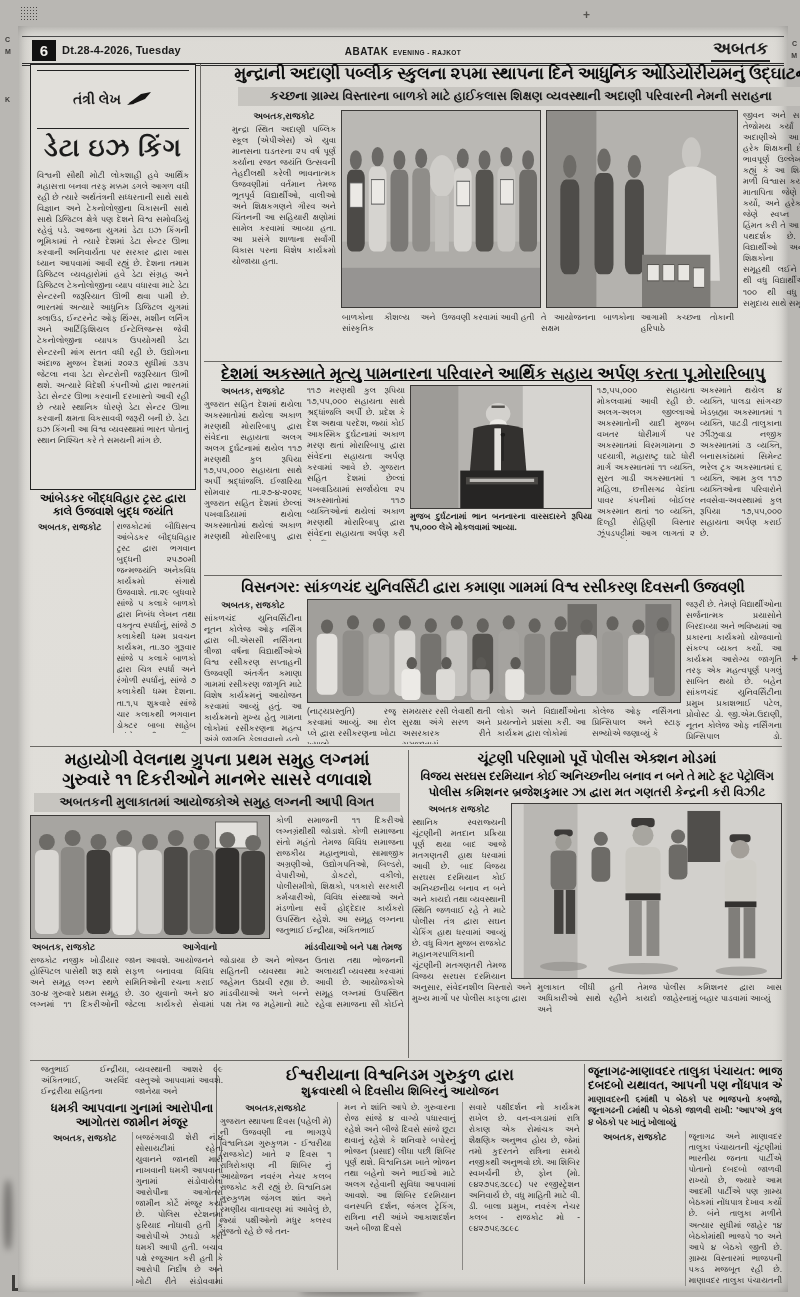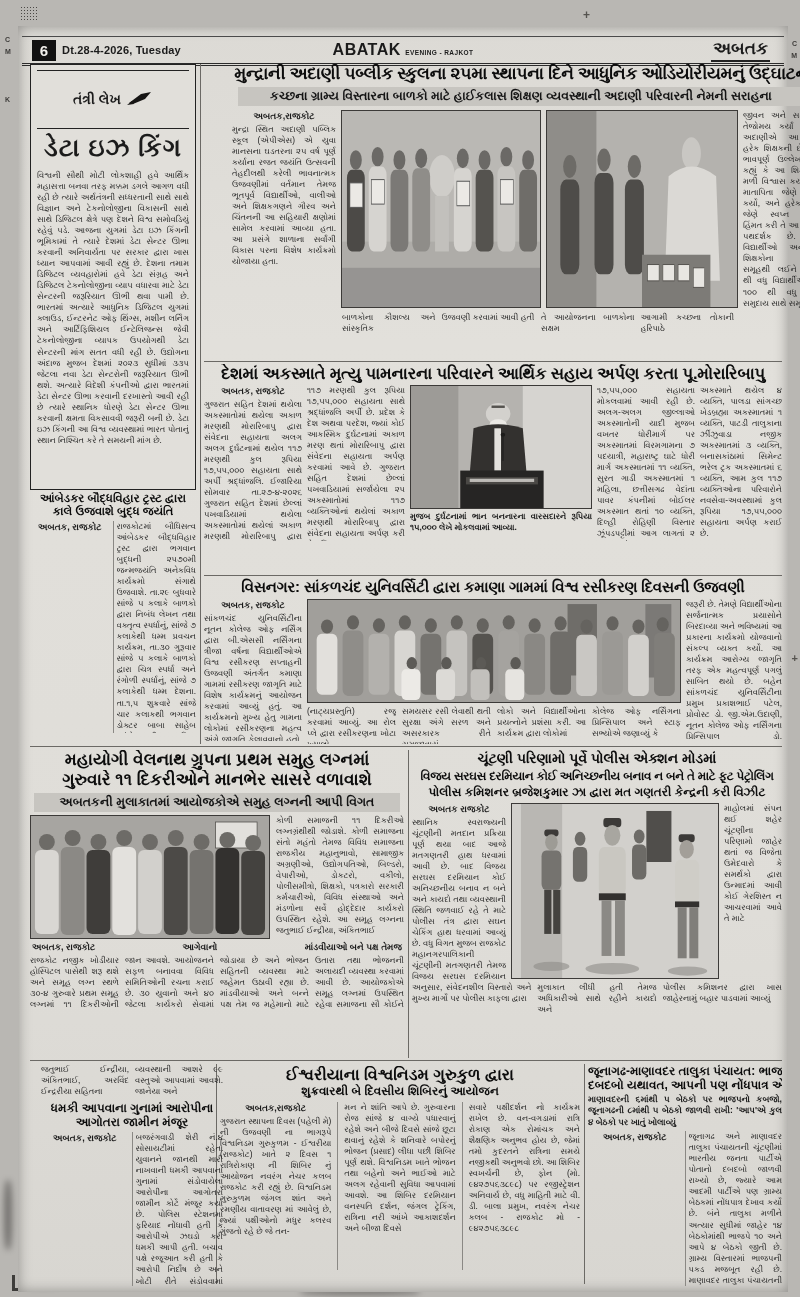--- a/index.html
+++ b/index.html
@@ -8,21 +8,21 @@
   .paper{position:absolute;left:18px;top:26px;width:770px;height:1266px;
          background:linear-gradient(180deg,#dcdad5 0%,#e2e0db 25%,#dfddd8 70%,#d8d6d1 100%);
          box-shadow:0 0 14px rgba(0,0,0,.35) inset;}
   
   .hdr{position:absolute;left:4px;top:10px;right:4px;height:26px;border-top:1px solid #4a4a4a;
        border-bottom:3px double #2b2b2b;display:flex;align-items:center;}
   .pgnum{background:#111;color:#f2f0ec;font-weight:bold;font-size:15px;width:24px;height:21px;
          display:flex;align-items:center;justify-content:center;margin:0 6px 0 10px;}
   .hdate{font-weight:bold;font-size:11px;letter-spacing:.2px;}
   .hcenter{position:absolute;left:0;right:0;text-align:center;pointer-events:none;}
-  .hmast{font-weight:bold;font-size:16px;letter-spacing:.5px;}
+  .hmast{font-weight:bold;font-size:10px;letter-spacing:.5px;}
   .hmast-sub{font-weight:bold;font-size:6.5px;letter-spacing:.4px;}
   .hlogo{margin-left:auto;font-weight:bold;font-size:17px;margin-right:14px;
          border-bottom:2px solid #222;padding:0 2px 1px;}
   
   .art{position:absolute;overflow:hidden;}
   .bt{font-size:8.3px;line-height:1.33;text-align:justify;color:#1d1d1d;overflow:hidden;}
   .byline{font-weight:bold;font-size:9px;text-align:center;margin:1px 0 2px;}
   .h-one{font-weight:bold;white-space:nowrap;text-align:center;color:#0c0c0c;overflow:hidden;}
   .graybar{background:#c7c5c0;font-weight:bold;text-align:center;color:#141414;}
   .vr{position:absolute;width:1px;background:#6b6965;}
@@ -183,21 +183,21 @@
       </div>
       <div class="caprow" style="margin:4px 0 0 110px;width:392px;">
         <div class="bt">બાળકોના કૌશલ્ય અને સાંસ્કૃતિક</div>
         <div class="bt">ઉજવણી કરવામાં આવી હતી</div>
         <div class="bt">તે આયોજનના બાળકોના સક્ષમ</div>
         <div class="bt">આગામી કચ્છના તોકાની હરિપાઠે</div>
       </div>
     </div>
 
     <div class="art" style="left:186px;top:338px;width:578px;height:209px;">
-      <div class="h-one" style="font-size:16.5px;letter-spacing:-0.2px;">દેશમાં અકસ્માતે મૃત્યુ પામનારના પરિવારને આર્થિક સહાય અર્પણ કરતા પૂ.મોરારિબાપુ</div>
+      <div class="h-one" style="font-size:16.5px;letter-spacing:-0.2px;text-decoration:underline;">દેશમાં અકસ્માતે મૃત્યુ પામનારના પરિવારને આર્થિક સહાય અર્પણ કરતા પૂ.મોરારિબાપુ</div>
       <div style="display:flex;gap:5px;height:156px;margin-top:2px;">
         <div style="width:98px;flex:none;">
           <div class="byline">અબતક, રાજકોટ</div>
           <div class="bt" style="height:142px;">ગુજરાત સહિત દેશમાં થયેલા અકસ્માતોમાં થયેલા અકાળ મરણથી મોરારિબાપુ દ્વારા સંવેદના સહાયતા અલગ અલગ દુર્ઘટનામાં થયેલ ૧૧૭ મરણથી કુલ રૂપિયા ૧૭,૫૫,૦૦૦ સહાયતા સાથે અર્પી શ્રદ્ધાંજલિ. ઈજારિયા સોમવાર તા.૨૭-૪-૨૦૨૬ ગુજરાત સહિત દેશમાં છેલ્લાં પખવાડિયામાં થયેલા અકસ્માતોમાં થયેલાં અકાળ મરણથી મોરારિબાપુ દ્વારા સંવેદના સહાયતા અર્પણ કરી છે.</div>
         </div>
         <div class="bt" style="width:98px;flex:none;height:156px;">૧૧૭ મરણથી કુલ રૂપિયા ૧૭,૫૫,૦૦૦ સહાયતા સાથે શ્રદ્ધાંજલિ અર્પી છે. પ્રદેશ કે દેશ અથવા પરદેશ, જ્યાં કોઈ આકસ્મિક દુર્ઘટનામાં અકાળ મરણ થતાં મોરારિબાપુ દ્વારા સંવેદના સહાયતા અર્પણ કરવામાં આવે છે. ગુજરાત સહિત દેશમાં છેલ્લાં પખવાડિયામાં સર્જાયેલા ૨૫ અકસ્માતોમાં ૧૧૭ વ્યક્તિઓનાં થયેલાં અકાળ મરણથી મોરારિબાપુ દ્વારા સંવેદના સહાયતા અર્પણ કરી છે. ચિત્રકુટ ધામ તલગાજરડા અંતર્ગત મોરારિબાપુ દ્વારા શ્રદ્ધાંજલિ અર્પણ કરી હતી.</div>
         <div style="width:182px;flex:none;">
           <div class="photo" style="width:180px;height:122px;">
             <svg viewBox="0 0 190 150" preserveAspectRatio="none">
               <rect width="190" height="150" fill="#b5b3af"></rect>
@@ -372,21 +372,20 @@
                 <rect x="198" y="89" width="10" height="44" fill="#807e7a"></rect>
               </g>
             <g fill="#6d6b67">
                 <circle cx="76" cy="30" r="6"></circle>
                 <rect x="68" y="37" width="16" height="30" rx="5"></rect>
                 <circle cx="142" cy="28" r="6"></circle>
                 <rect x="134" y="35" width="16" height="30" rx="5"></rect>
               </g>
           </svg>
         </div>
-        <div class="bt" style="width:58px;flex:none;height:176px;">માહોલમાં સંપન થઈ શહેર ચૂંટણીના પરિણામો જાહેર થતાં જ વિજેતા ઉમેદવારો કે સમર્થકો દ્વારા ઉન્માદમાં આવી કોઈ ગેરશિસ્ત ન આચરવામાં આવે તે માટે</div>
       </div>
       <div class="caprow">
         <div class="bt">અનુસાર, સંવેદનશીલ વિસ્તારો અને મુખ્ય માર્ગો પર પોલીસ કાફલા દ્વારા</div>
         <div class="bt">મુલાકાત લીધી હતી તેમજ અધિકારીઓ સાથે રહીને કાયદો અને</div>
         <div class="bt">પોલીસ કમિશનર દ્વારા ખાસ જાહેરનામું બહાર પાડવામાં આવ્યું</div>
       </div>
     </div>
 
     <div class="art" style="left:23px;top:1038px;width:182px;height:222px;">
       <div style="display:flex;gap:6px;">

